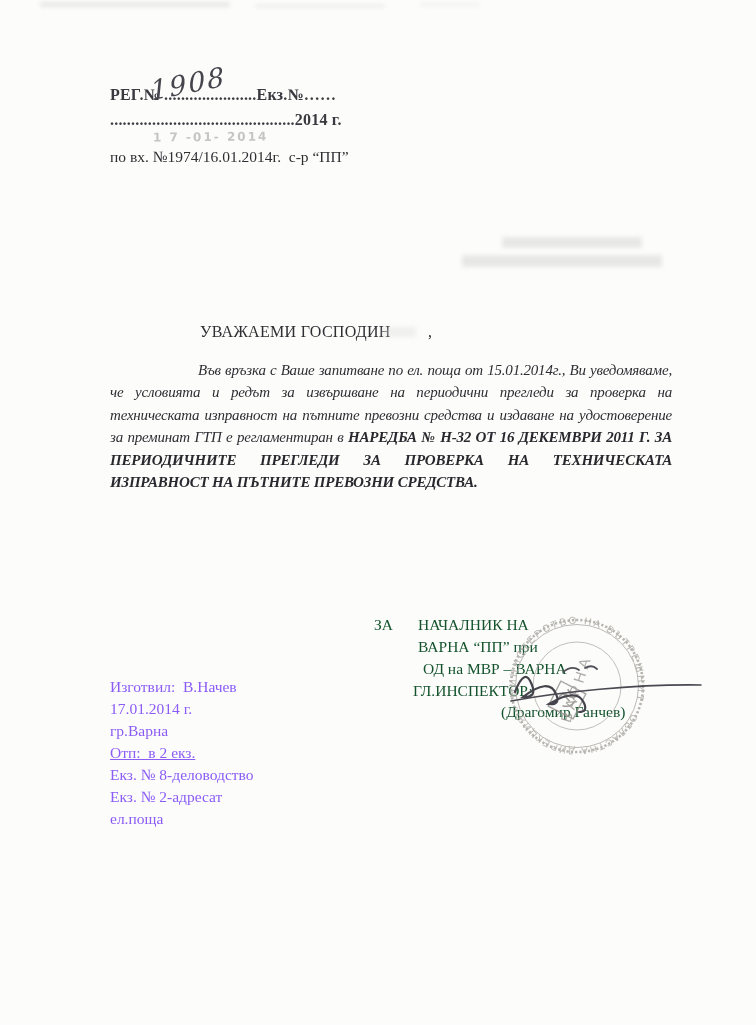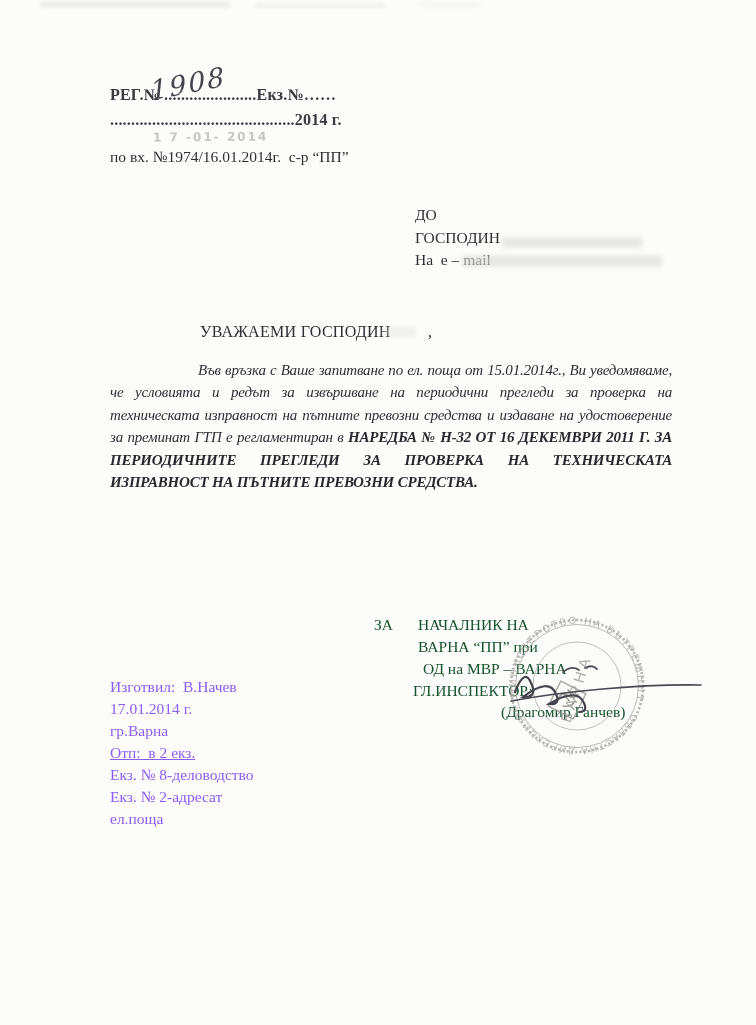--- a/index.html
+++ b/index.html
@@ -52,25 +52,20 @@
   <div class="noise" style="left:40px;top:2px;width:190px;height:5px;"></div>
   <div class="noise" style="left:255px;top:4px;width:130px;height:4px;opacity:.3;"></div>
   <div class="noise" style="left:420px;top:3px;width:60px;height:3px;opacity:.25;"></div>
 
   <div class="abs hdr-line ws-pre" style="left:110px;top:86px;"><span>РЕГ.№ </span><span>......................</span><span>Екз.№……</span></div>
   <div class="abs" id="handwritten" style="left:150px;top:68px;">1908</div>
   <div class="abs hdr-line" style="left:110px;top:111px;">............................................2014 г.</div>
   <div class="abs" id="date-stamp" style="left:153px;top:130px;">1 7 -01- 2014</div>
   <div class="abs plain ws-pre" style="left:110px;top:148px;">по вх. №1974/16.01.2014г.  с-р “ПП”</div>
 
-  <div class="abs" id="recipient" style="left:415px;top:204px;">
-    <div>ДО</div>
-    <div>ГОСПОДИН</div>
-    <div class="ws-pre">На  е – mail</div>
-  </div>
   <div class="smudge" style="left:502px;top:237px;width:140px;height:11px;"></div>
   <div class="smudge" style="left:462px;top:255px;width:200px;height:12px;"></div>
 
   <div class="abs" id="salutation" style="left:200px;top:323px;"><span>УВАЖАЕМИ ГОСПОДИН</span></div>
   <div class="abs" style="left:428px;top:323px;font-size:16px;">,</div>
   <div class="smudge" style="left:382px;top:327px;width:34px;height:10px;opacity:.4;"></div>
 
   <div class="abs" id="body-text" style="left:110px;top:359px;">
     <p><span>Във връзка с Ваше запитване по ел. поща от 15.01.2014г., Ви уведомяваме, че условията и редът за извършване на периодични прегледи за проверка на техническата изправност на пътните превозни средства и издаване на удостоверение за преминат ГТП е регламентиран в </span><span class="bold">НАРЕДБА № Н-32 ОТ 16 ДЕКЕМВРИ 2011 Г. ЗА ПЕРИОДИЧНИТЕ ПРЕГЛЕДИ ЗА ПРОВЕРКА НА ТЕХНИЧЕСКАТА ИЗПРАВНОСТ НА ПЪТНИТЕ ПРЕВОЗНИ СРЕДСТВА.</span></p>
   </div>

